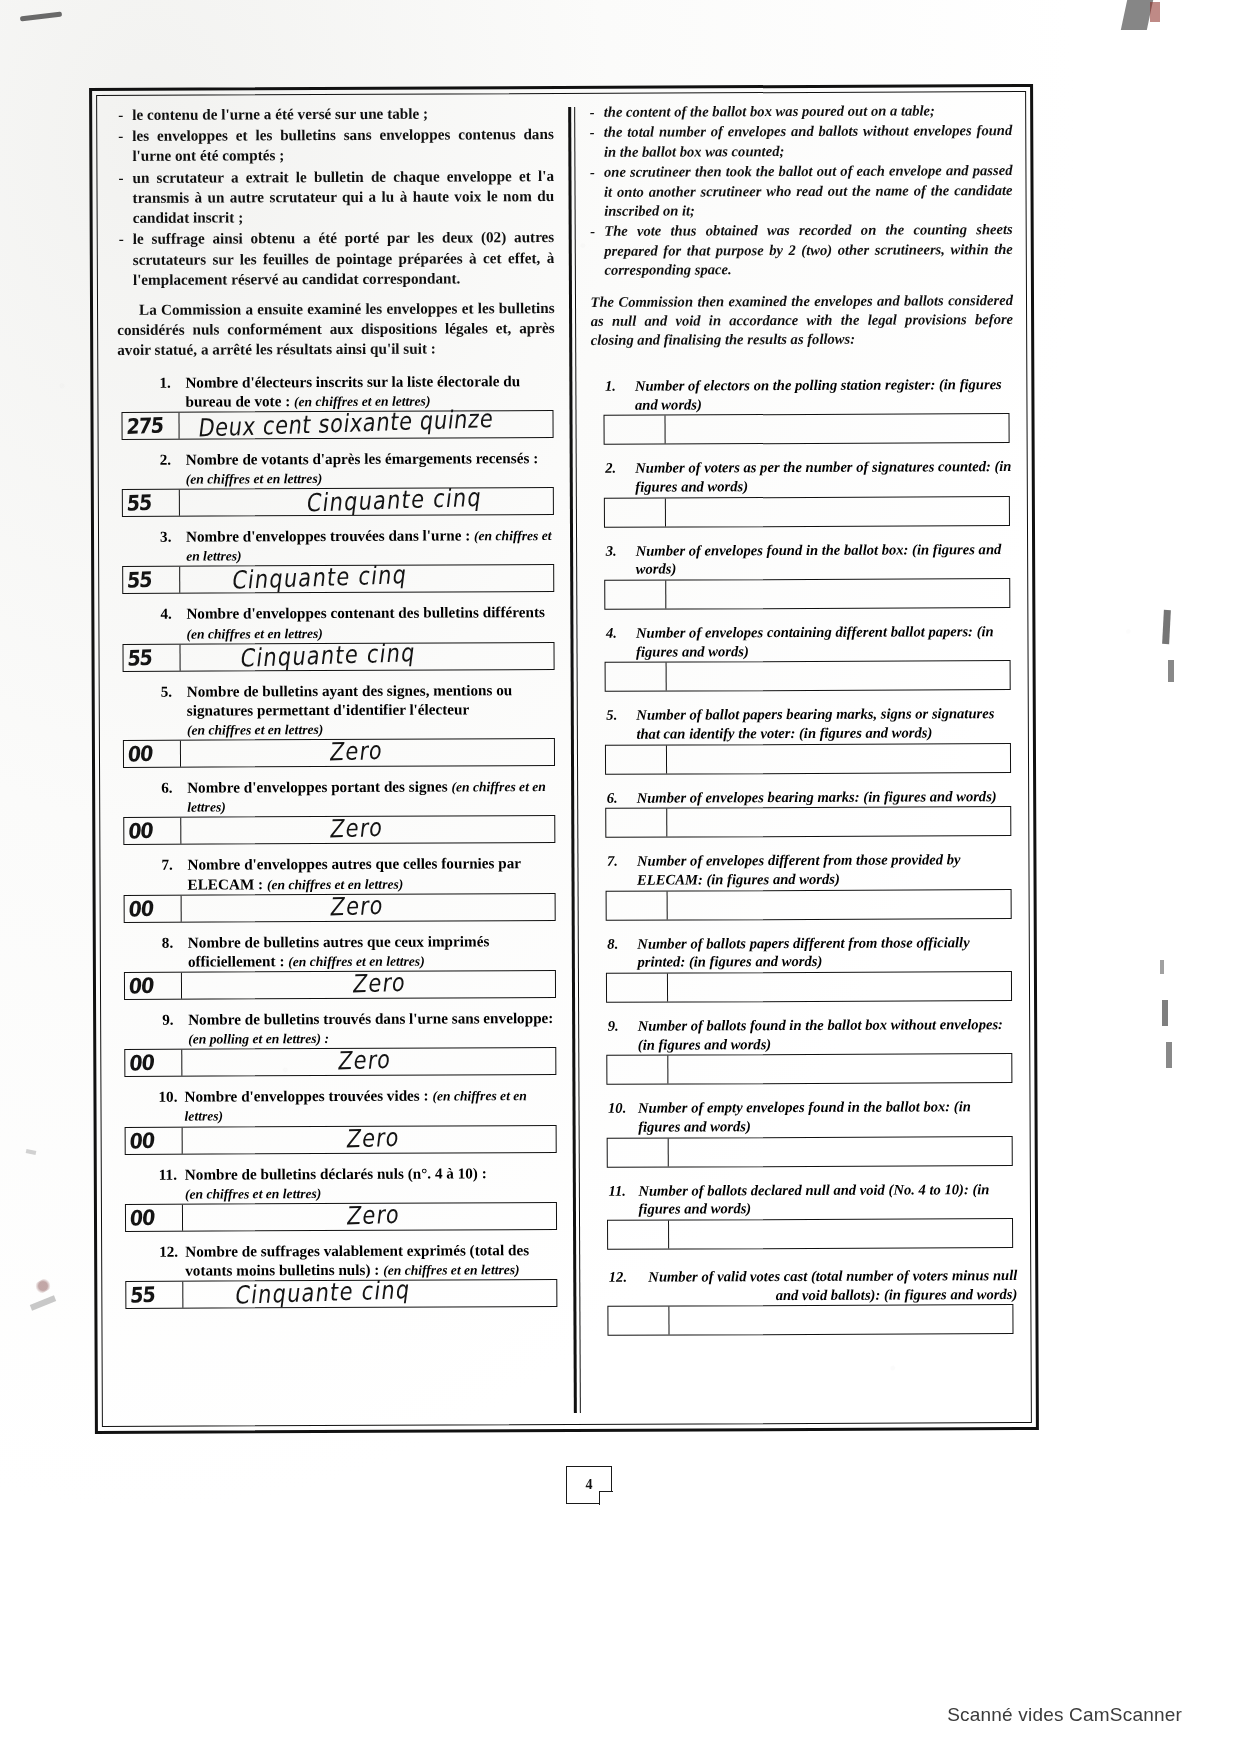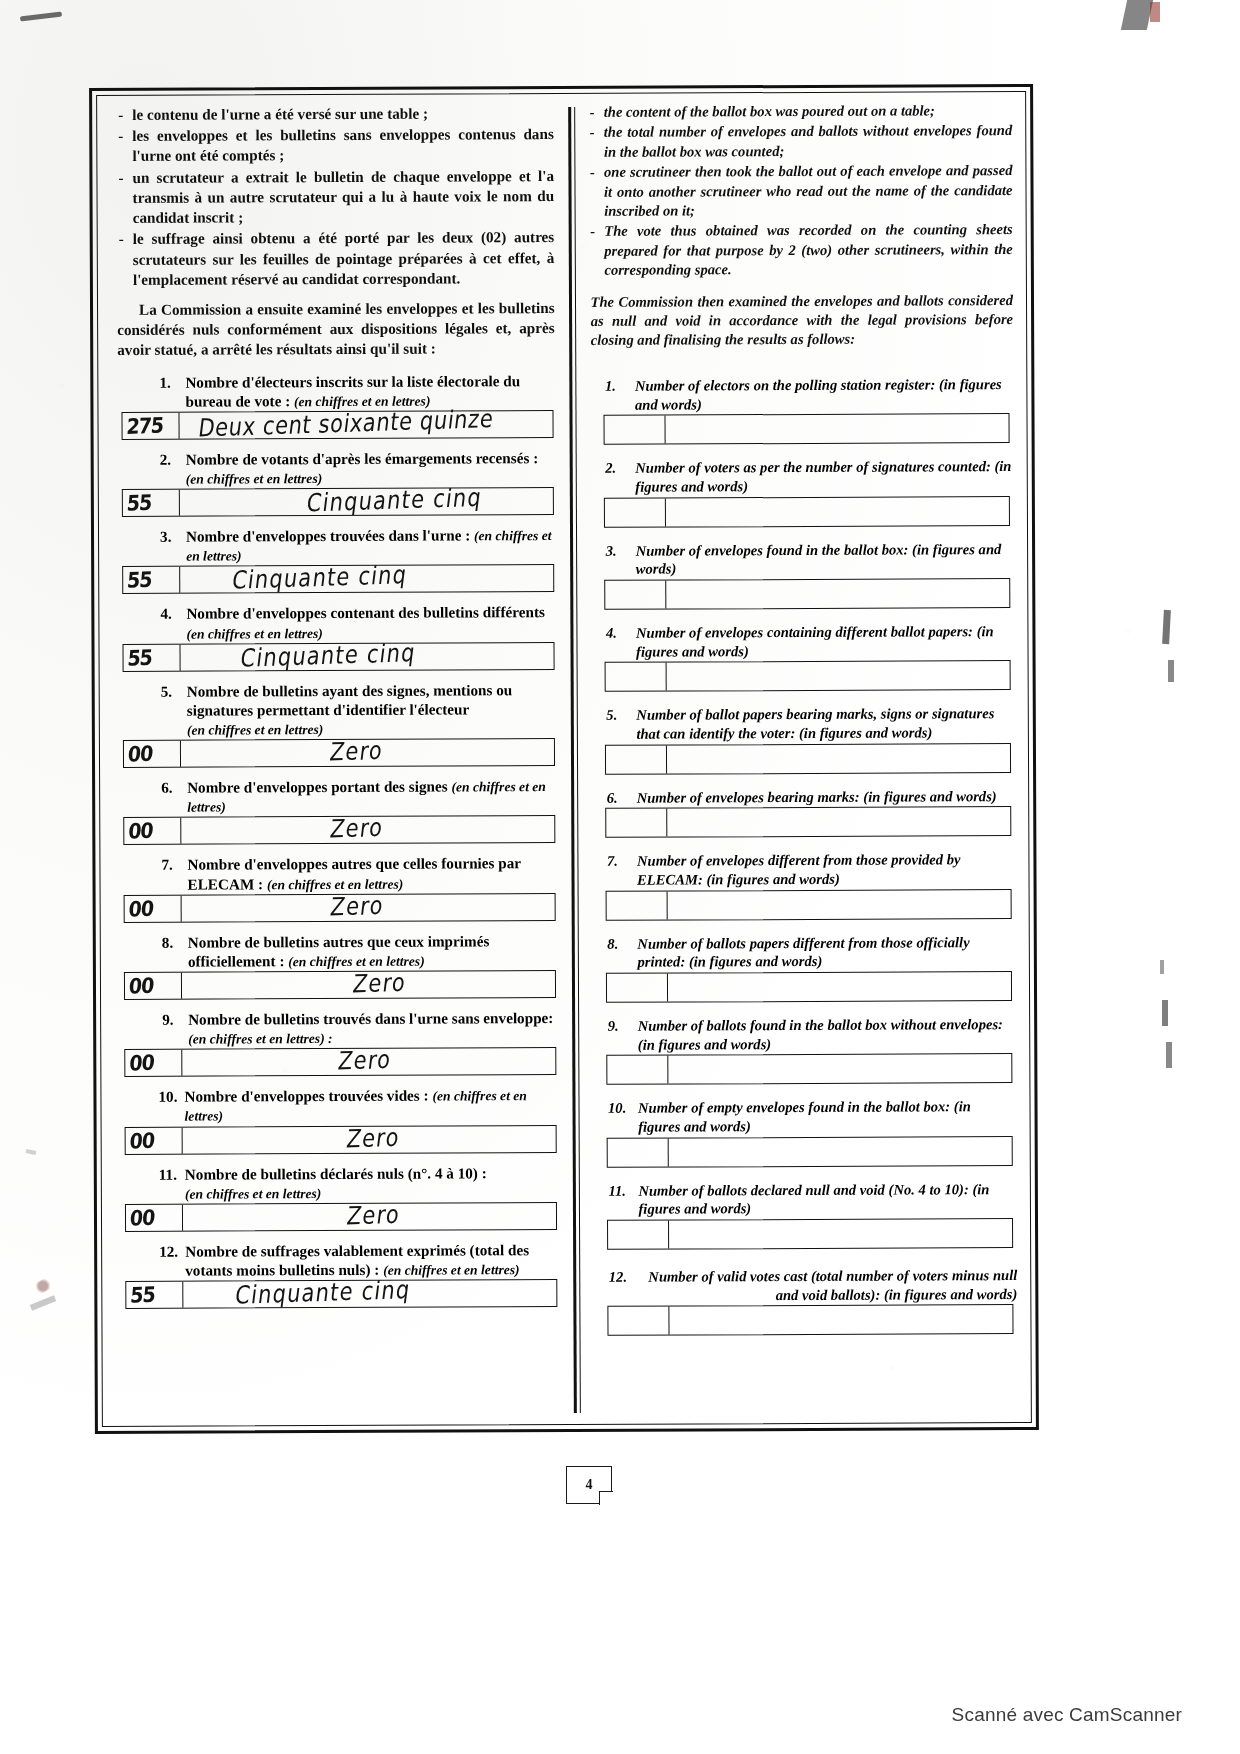--- a/index.html
+++ b/index.html
@@ -481,21 +481,21 @@
             <div class="ans-words">
               <span class="hw hw-word centered" style="left:46%;">Zero</span>
             </div>
           </div>
         </li>
 
         <li class="q-item fr-item" style="margin-top:10px;">
           <div class="q-head">
             <span class="q-num">9.</span>
             <span class="q-body">
-              <span>Nombre de bulletins trouvés dans l'urne sans enveloppe: </span><span class="fr-hint">(en chiffres et en lettres) :</span>
+              <span>Nombre de bulletins trouvés dans l'urne sans enveloppe: </span><span class="fr-hint">(en polling et en lettres) :</span>
             </span>
           </div>
           <div class="ans-row">
             <div class="ans-fig">
               <span class="hw hw-fig">00</span>
             </div>
             <div class="ans-words">
               <span class="hw hw-word centered" style="left:42%;">Zero</span>
             </div>
           </div>
@@ -706,13 +706,13 @@
       </ul>
     </div>
 
   </div>
 </div>
 
 <div class="page-tab">
   <span>4</span>
 </div>
 
-<div class="cam-footer">Scanné avec CamScanner</div>
+<div class="cam-footer">Scanné vides CamScanner</div>
 
 </body></html>

